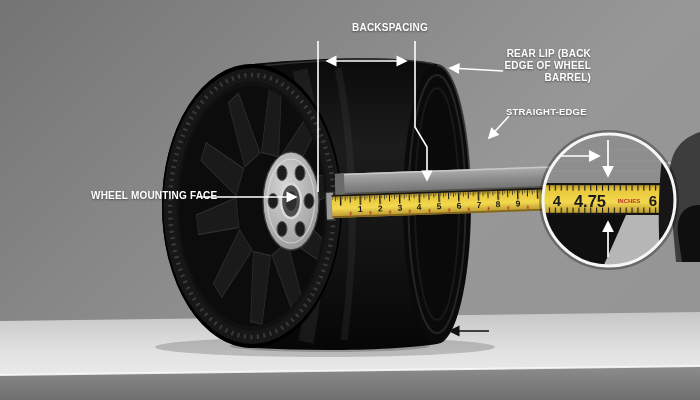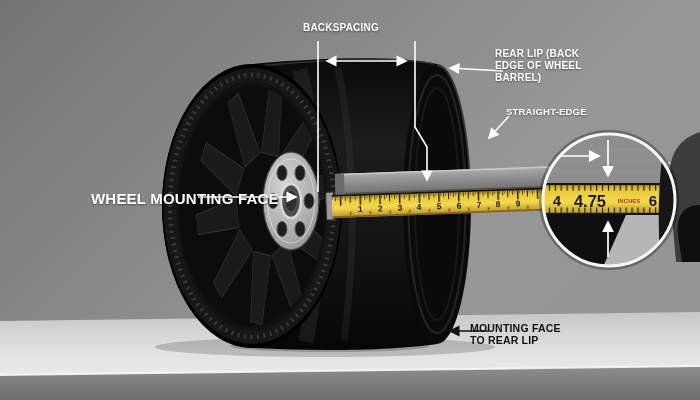--- a/index.html
+++ b/index.html
@@ -4,21 +4,21 @@
 <style>
   html,body{margin:0;padding:0;background:#222;}
   .scene{
     position:relative; width:700px; height:400px; overflow:hidden;
     background:linear-gradient(135deg,#747474 0%,#868686 30%,#979797 62%,#949494 100%);
     font-family:"Liberation Sans", sans-serif;
   }
   .scene svg{position:absolute;left:0;top:0;}
   .lbl{
     position:absolute; color:#fff; font-weight:bold; text-transform:uppercase;
-    font-size:10px; line-height:1.18; letter-spacing:.2px; text-align:left;
+    font-size:10px; line-height:1.18; letter-spacing:.2px; text-align:right;
     white-space:pre-line; text-shadow:0 1px 2px rgba(0,0,0,.45); z-index:5;
   }
   .lbl.dark{color:#101010; text-shadow:none;}
   .lbl.nowrap{white-space:nowrap;}
 </style>
 </head>
 <body>
 
 <div class="scene">
 
@@ -218,17 +218,15 @@
     </g>
     <circle cx="609" cy="200" r="66" fill="none" stroke="#f6f6f6" stroke-width="3"></circle>
   </g>
 </svg>
 
 <div class="lbl" style="left:303px; top:22px; width:125px;">BACKSPACING</div>
 <div class="lbl" style="left:495px; top:48px; width:96px; font-size:10px;">REAR LIP (BACK
 EDGE OF WHEEL
 BARREL)</div>
 <div class="lbl nowrap" style="left:506px; top:106px; font-size:9.5px; text-align:right;">STRAIGHT-EDGE</div>
-<div class="lbl nowrap" style="left:91px; top:190px; font-size:15px; text-align:center;">WHEEL MOUNTING FACE</div>
-<div class="lbl dark" style="left:470px; top:322px; width:120px; font-size:10.5px;">MOUNTING FACE
-TO REAR LIP</div>
+<div class="lbl nowrap" style="left:91px; top:190px; font-size:10px; text-align:center;">WHEEL MOUNTING FACE</div>
 
 </div>
 
 </body></html>

